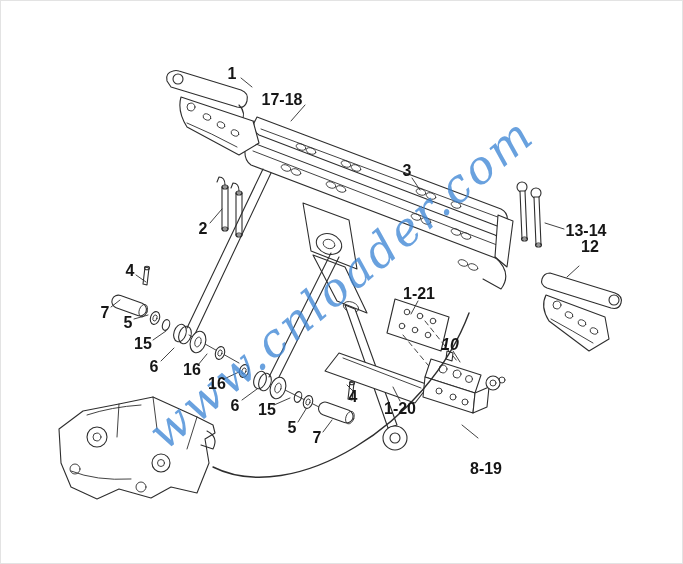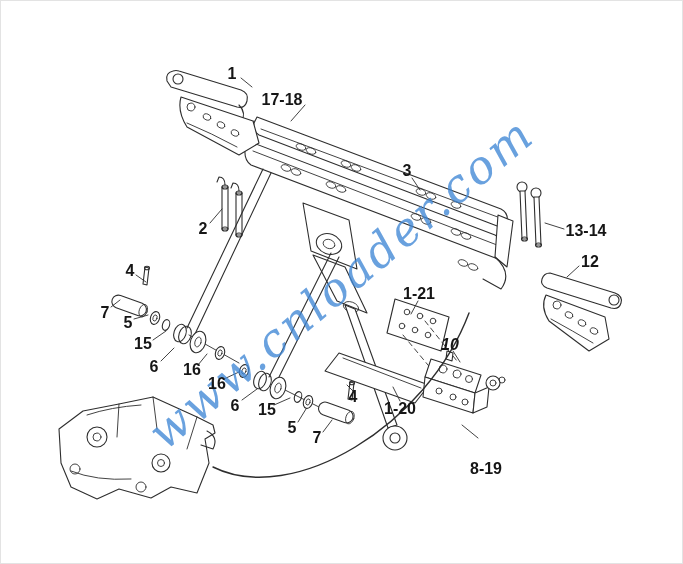--- a/index.html
+++ b/index.html
@@ -257,20 +257,20 @@
       <div class="part-label" style="left: 142px; top: 343px;">15</div>
       <div class="part-label" style="left: 153px; top: 366px;">6</div>
       <div class="part-label" style="left: 191px; top: 369px;">16</div>
       <div class="part-label" style="left: 216px; top: 383px;">16</div>
       <div class="part-label" style="left: 234px; top: 405px;">6</div>
       <div class="part-label" style="left: 266px; top: 409px;">15</div>
       <div class="part-label" style="left: 291px; top: 427px;">5</div>
       <div class="part-label" style="left: 316px; top: 437px;">7</div>
       <div class="part-label" style="left: 352px; top: 396px;">4</div>
       <div class="part-label" style="left: 585px; top: 230px;">13-14</div>
-      <div class="part-label" style="left: 589px; top: 261px;">12</div>
+      <div class="part-label" style="left: 589px; top: 246px;">12</div>
       <div class="part-label" style="left: 418px; top: 293px;">1-21</div>
       <div class="part-label" style="left: 449px; top: 344px; font-style: italic;">10</div>
       <div class="part-label" style="left: 399px; top: 408px;">1-20</div>
       <div class="part-label" style="left: 485px; top: 468px;">8-19</div>
     </div>
 
 </div>
 
 </body></html>

